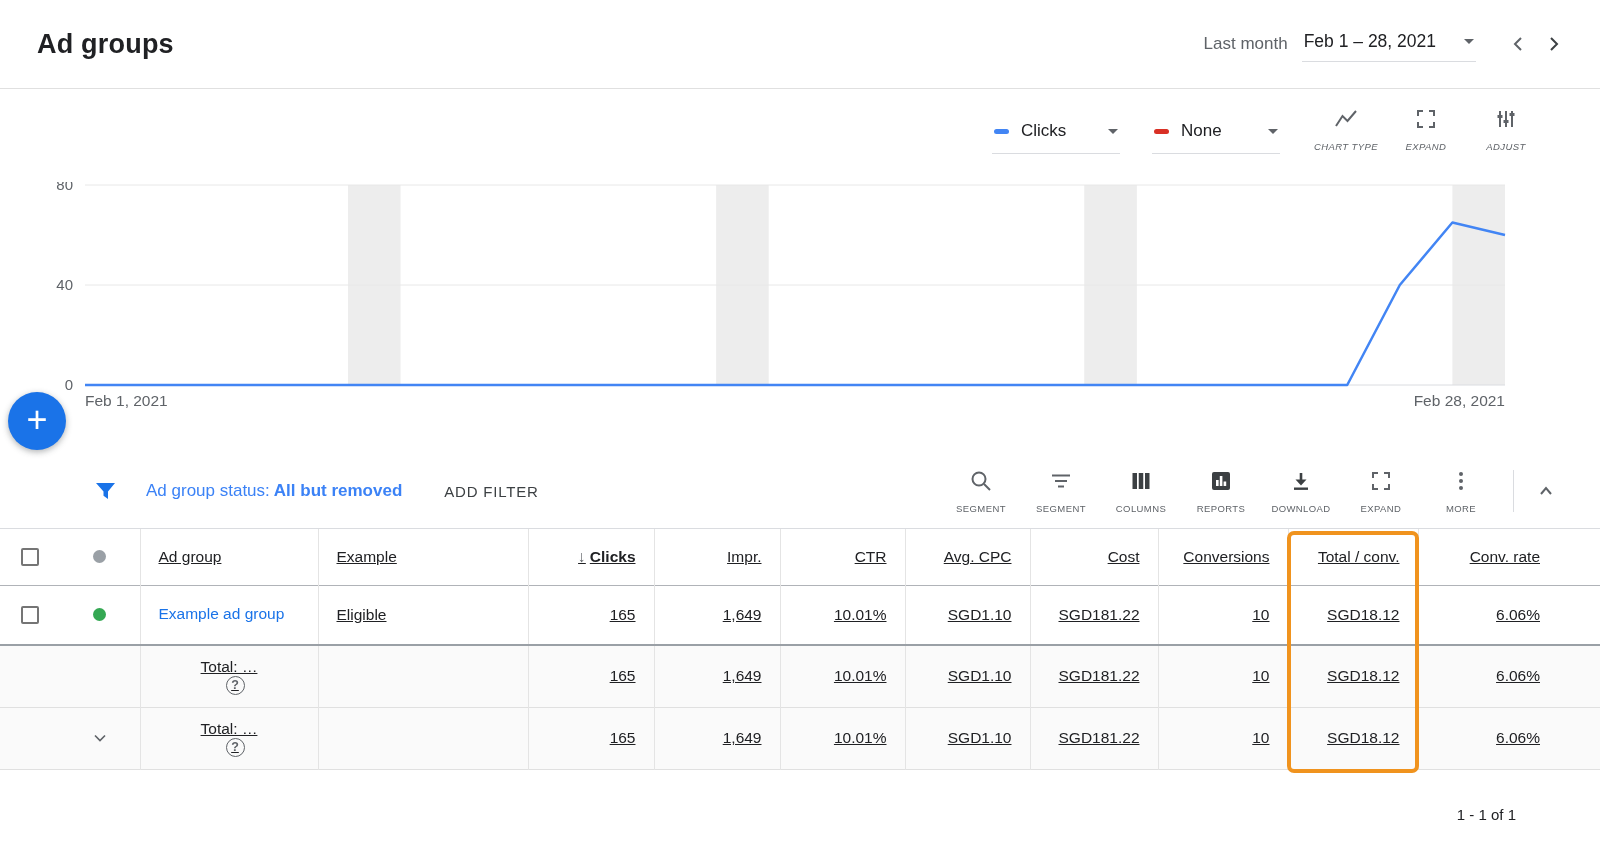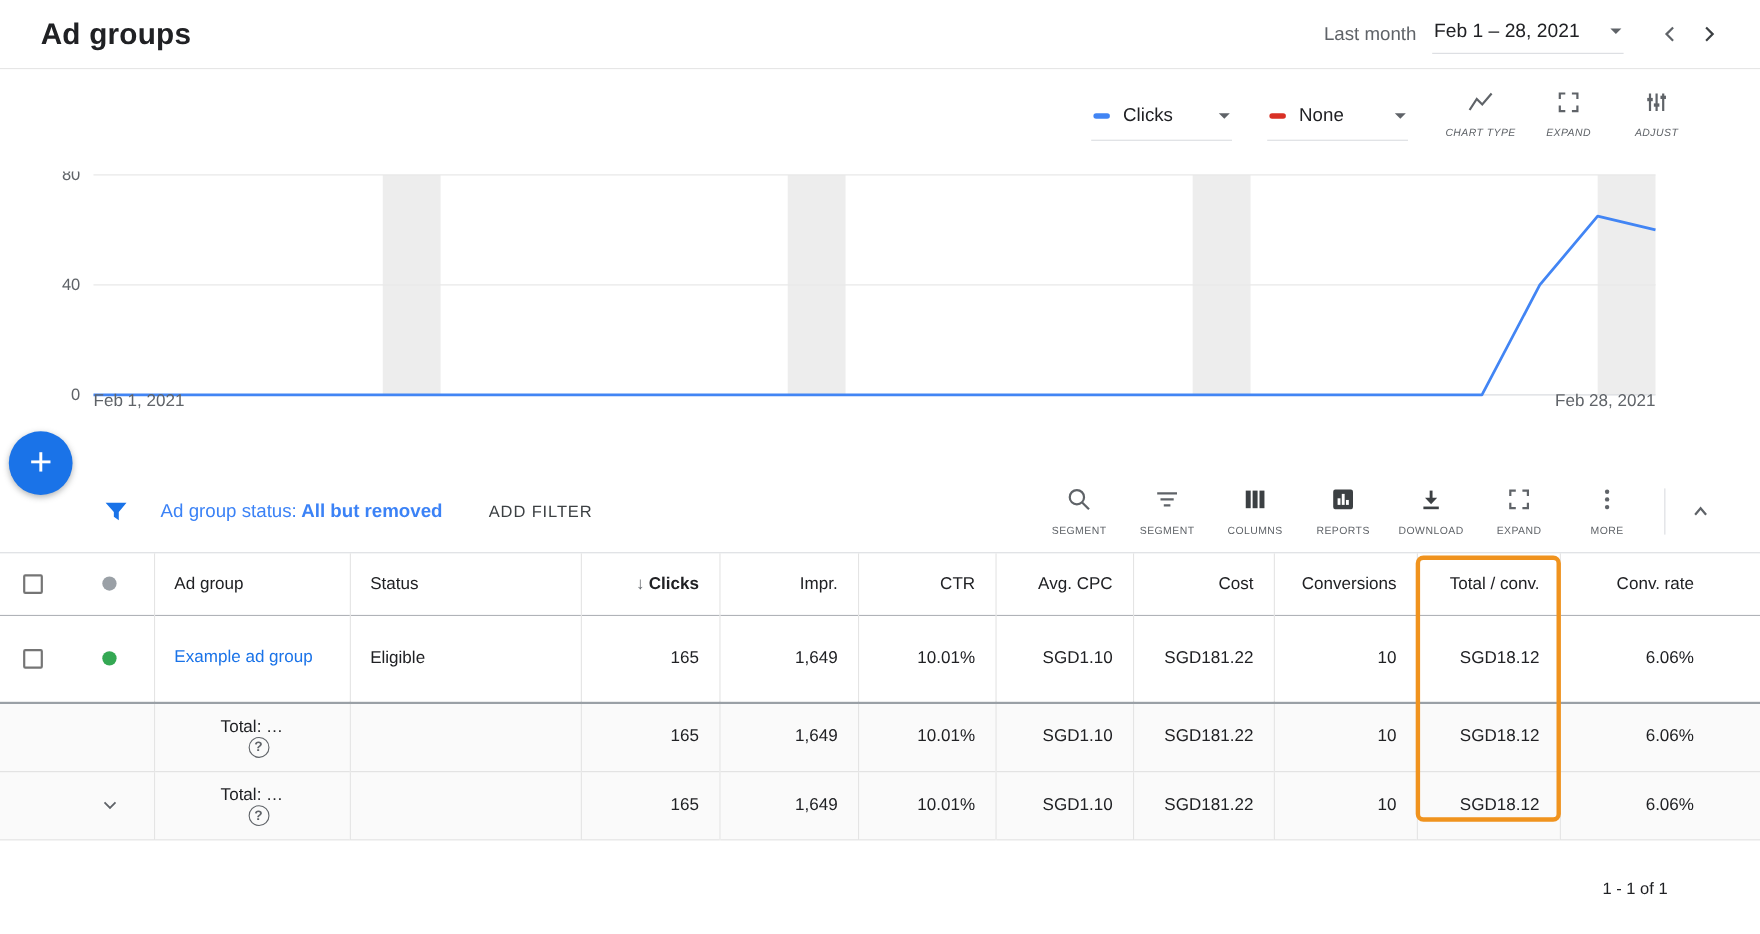--- a/index.html
+++ b/index.html
@@ -7,21 +7,21 @@
   body {
     font-family: "Liberation Sans", "DejaVu Sans", sans-serif;
     color: #202124;
     background: #fff;
     position: relative;
     overflow: hidden;
   }
 
   
   .topbar {
-    height: 63px;
+    height: 89px;
     border-bottom: 1px solid #e0e0e0;
     box-shadow: 0 1px 2px rgba(0,0,0,0.04);
     display: flex;
     align-items: center;
     justify-content: space-between;
     padding: 0 30px 0 37px;
     background: #fff;
   }
   .page-title { font-size: 27px; font-weight: 700; letter-spacing: 0.2px; }
   .date-area { display: flex; align-items: center; margin-left: 48px; }
@@ -61,21 +61,21 @@
   .chart-btn-group { display: flex; margin-left: 26px; font-style: italic; }
   .icon-btn {
     width: 80px; display: flex; flex-direction: column; align-items: center;
     color: #5f6368; cursor: pointer;
   }
   .icon-btn .lbl {
     font-size: 9.5px; letter-spacing: 0.4px; margin-top: 6px; color: #5f6368; white-space: nowrap;
   }
   #chart-svg { position: absolute; top: 93px; left: 0; }
   .x-labels {
-    position: absolute; top: 293px; left: 85px; width: 1420px;
+    position: absolute; top: 303px; left: 85px; width: 1420px;
     display: flex; justify-content: space-between;
     color: #5f6368; font-size: 15.5px;
   }
 
   
   .fab {
     position: absolute; left: 8px; top: 392px;
     width: 58px; height: 58px; border-radius: 50%;
     background: #1a73e8; color: #fff;
     display: flex; align-items: center; justify-content: center;
@@ -104,24 +104,24 @@
   .toolbar .icon-btn { width: 80px; }
   .tb-divider { width: 1px; height: 42px; background: #dadce0; margin: 0 8px 0 12px; }
   .collapse-btn { width: 48px; height: 48px; display: flex; align-items: center; justify-content: center; cursor: pointer; }
 
   
   .table-wrap { position: relative; }
   table { width: 1600px; border-collapse: collapse; table-layout: fixed; }
   th, td { padding: 0 18px; font-size: 15.5px; vertical-align: middle; font-weight: 400; }
   th { text-align: left; color: #202124; }
   .num { text-align: right; }
-  .bl { border-left: 1px solid #e4e4e4; }
+  .bl { border-left: 1px solid #e4e4e4; text-decoration: underline; }
   .last { padding-right: 60px; }
   tr.header-row { height: 56px; border-bottom: 1px solid #b0b3b8; }
-  tr.data-row { height: 80px; border-bottom: 2px solid #9aa0a6; }
+  tr.data-row { height: 60px; border-bottom: 2px solid #9aa0a6; }
   tr.total-row { height: 62px; border-bottom: 1px solid #e0e0e0; background: #fafafa; }
   .checkbox {
     width: 18px; height: 18px;
     border: 2px solid #757575; border-radius: 2px;
     margin: 0 auto; cursor: pointer; background: #fff;
   }
   .dot { width: 13px; height: 13px; border-radius: 50%; display: block; margin: 0 auto; }
   .dot-gray { background: #9aa0a6; }
   .dot-green { background: #34a853; }
   .sort-arrow { color: #5f6368; margin-right: 4px; font-weight: 400; }
@@ -356,21 +356,21 @@
     </colgroup>
     <tbody>
         <tr class="header-row">
       <th>
             <div class="checkbox"></div>
           </th>
       <th>
             <span class="dot dot-gray"></span>
           </th>
       <th class="bl">Ad group</th>
-      <th class="bl">Status</th>
+      <th class="bl">Example</th>
       <th class="bl num sorted"><span class="sort-arrow">↓</span><span>Clicks</span></th>
       <th class="bl num">Impr.</th>
       <th class="bl num">CTR</th>
       <th class="bl num">Avg. CPC</th>
       <th class="bl num">Cost</th>
       <th class="bl num">Conversions</th>
       <th class="bl num">Total / conv.</th>
       <th class="bl num last">Conv. rate</th>
     </tr>
     <tr class="data-row">

